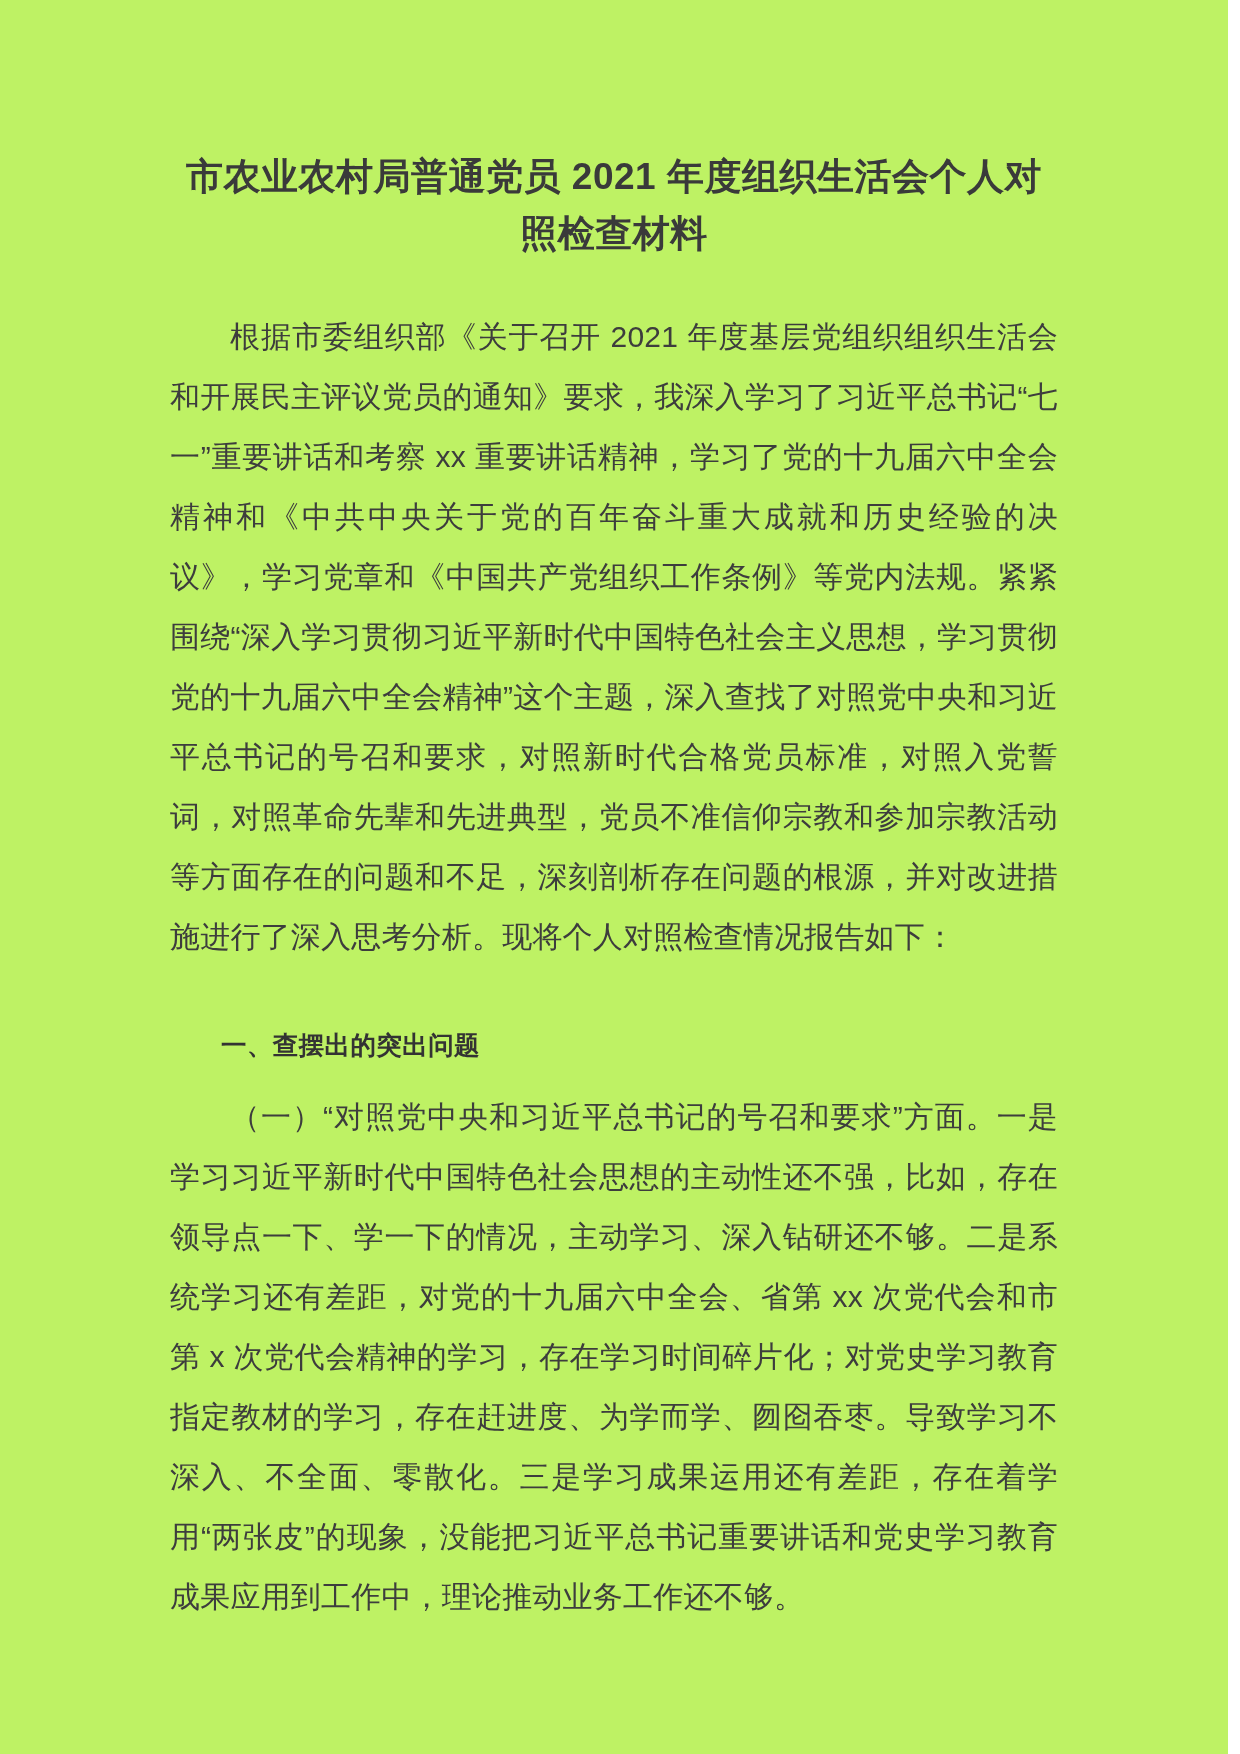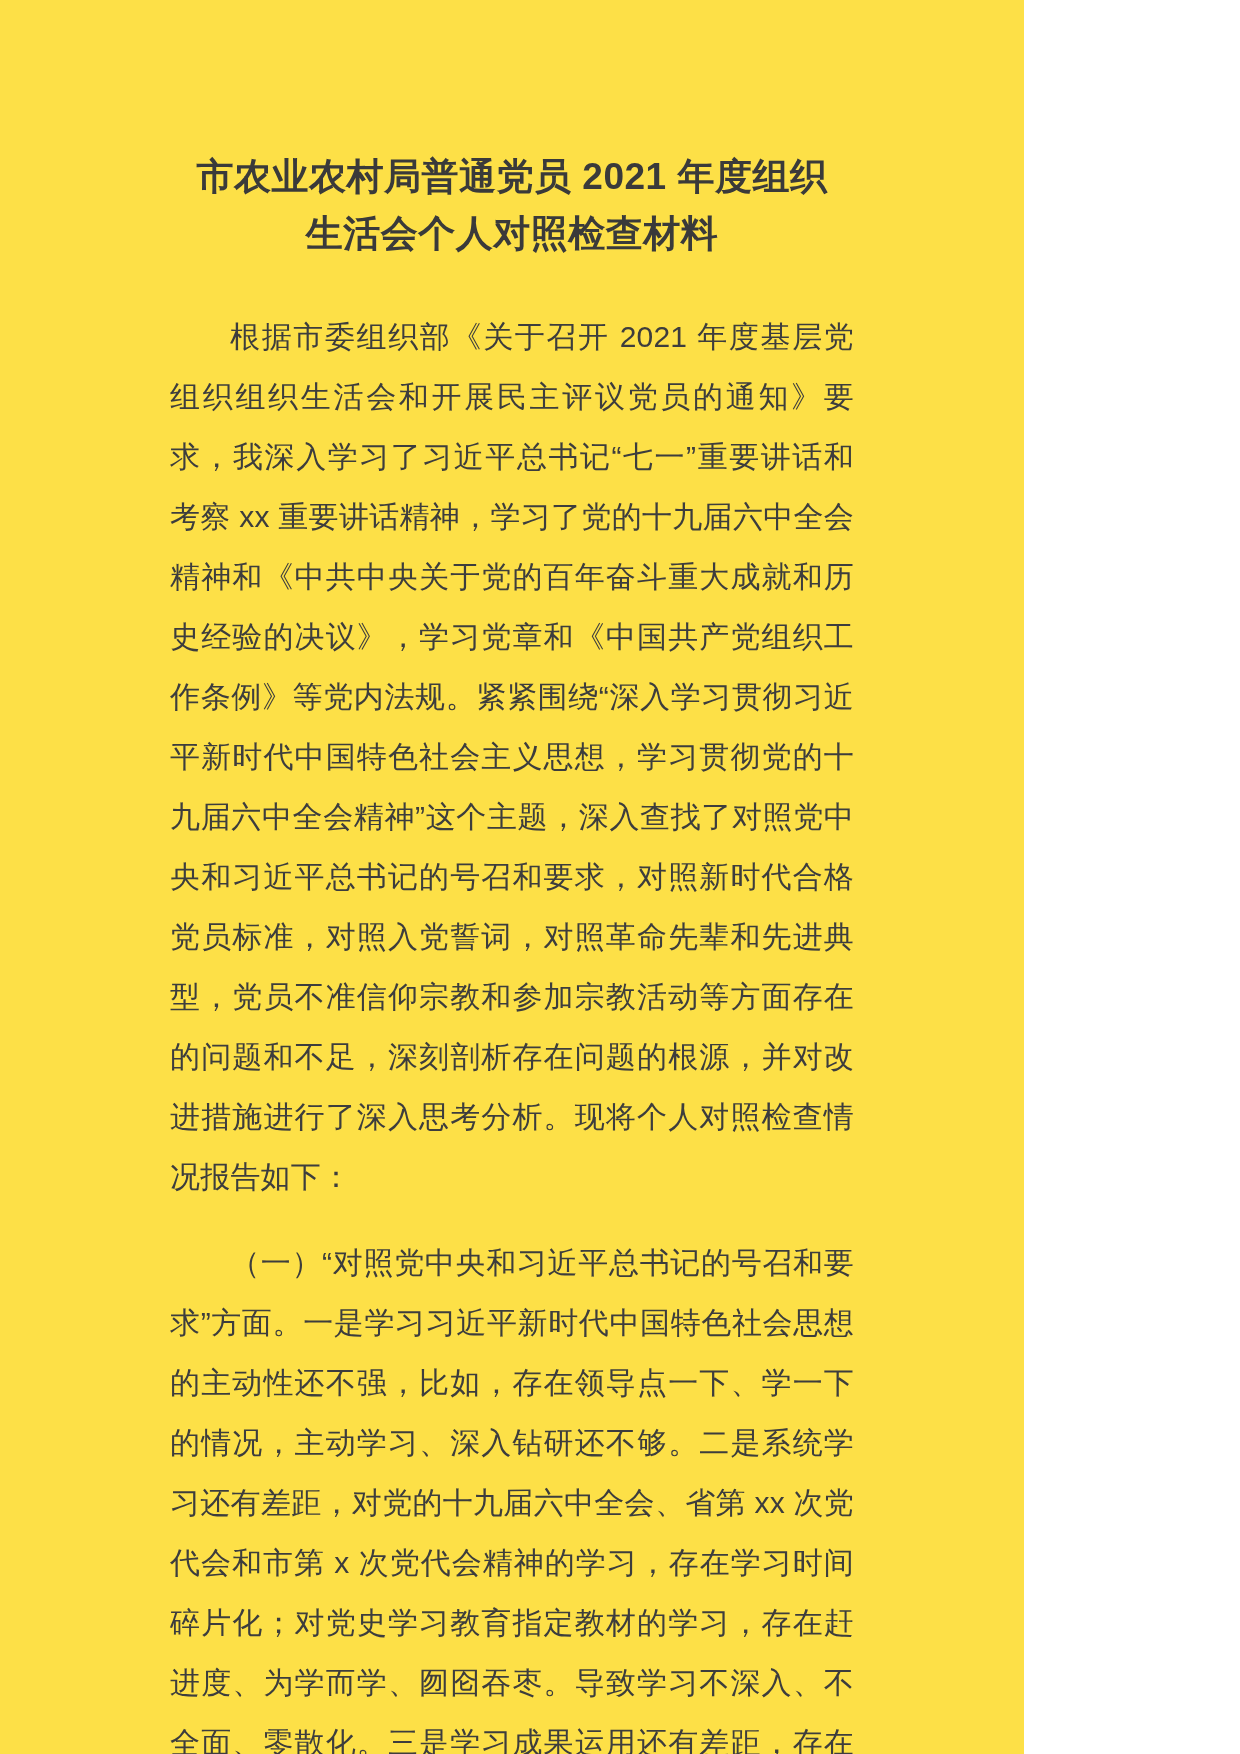--- a/index.html
+++ b/index.html
@@ -9,23 +9,23 @@
   }
   body {
     width: 1240px;
     height: 1754px;
     font-family: "Liberation Sans", "DejaVu Sans", sans-serif;
     color: #3b3b3b;
     -webkit-font-smoothing: antialiased;
   }
   .page {
     position: relative;
-    width: 1024px;
+    width: 1228px;
     height: 1754px;
-    background: #fde047;
+    background: #bef264;
     box-sizing: border-box;
     padding: 118px 170px 90px 170px;
   }
   .doc-title {
     font-size: 37px;
     font-weight: 700;
     line-height: 1.55;
     text-align: center;
     letter-spacing: 0.5px;
     color: #3a3a3a;
@@ -62,18 +62,19 @@
 <div class="page">
 
   <h1 class="doc-title">市农业农村局普通党员 2021 年度组织生活会个人对照检查材料</h1>
 
   <div class="body-block">
 
     <p class="para">根据市委组织部《关于召开 2021 年度基层党组织组织生活会和开展民主评议党员的通知》要求，我深入学习了习近平总书记“七一”重要讲话和考察 xx 重要讲话精神，学习了党的十九届六中全会精神和《中共中央关于党的百年奋斗重大成就和历史经验的决议》，学习党章和《中国共产党组织工作条例》等党内法规。紧紧围绕“深入学习贯彻习近平新时代中国特色社会主义思想，学习贯彻党的十九届六中全会精神”这个主题，深入查找了对照党中央和习近平总书记的号召和要求，对照新时代合格党员标准，对照入党誓词，对照革命先辈和先进典型，党员不准信仰宗教和参加宗教活动等方面存在的问题和不足，深刻剖析存在问题的根源，并对改进措施进行了深入思考分析。现将个人对照检查情况报告如下：</p>
 
     <div class="spacer-lg"></div>
 
+    <h2 class="section-heading">一、查摆出的突出问题</h2>
 
     <p class="para">（一）“对照党中央和习近平总书记的号召和要求”方面。一是学习习近平新时代中国特色社会思想的主动性还不强，比如，存在领导点一下、学一下的情况，主动学习、深入钻研还不够。二是系统学习还有差距，对党的十九届六中全会、省第 xx 次党代会和市第 x 次党代会精神的学习，存在学习时间碎片化；对党史学习教育指定教材的学习，存在赶进度、为学而学、囫囵吞枣。导致学习不深入、不全面、零散化。三是学习成果运用还有差距，存在着学用“两张皮”的现象，没能把习近平总书记重要讲话和党史学习教育成果应用到工作中，理论推动业务工作还不够。</p>
 
   </div>
 
 </div>
 
 </body></html>

